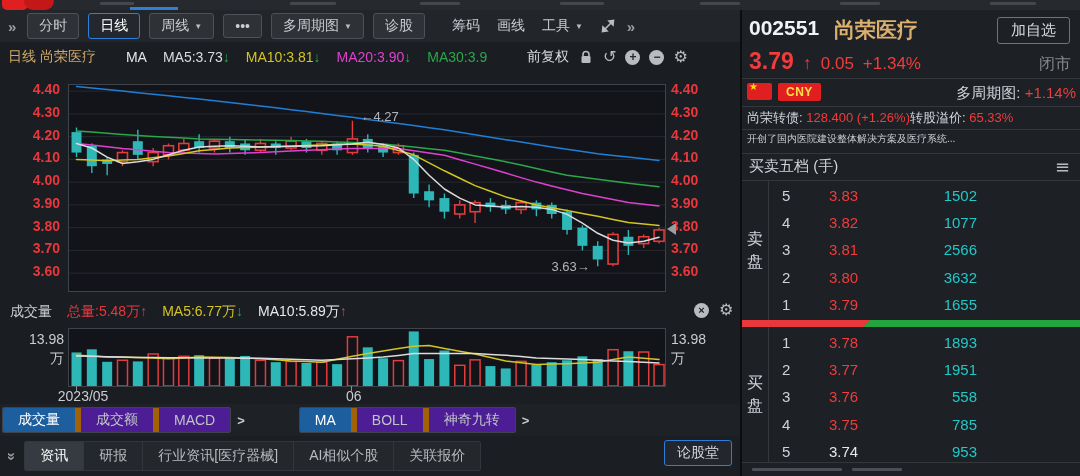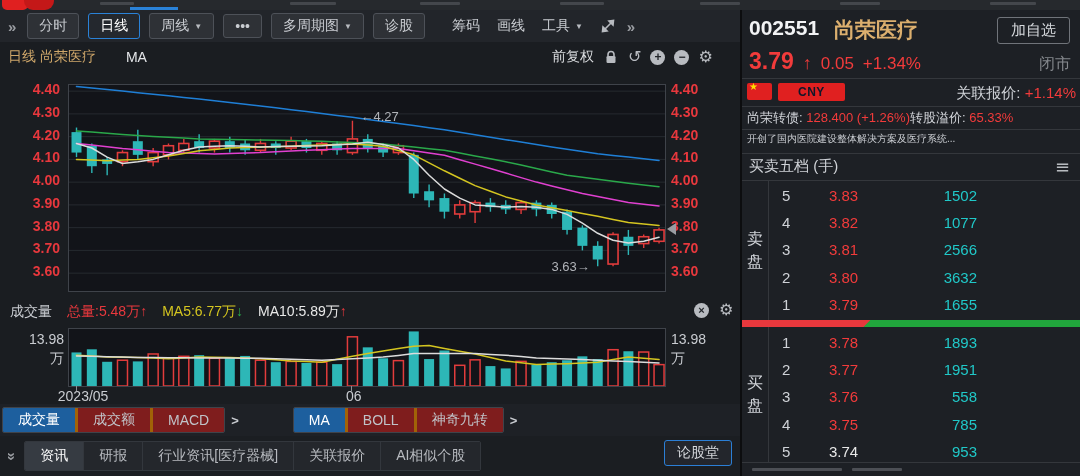--- a/index.html
+++ b/index.html
@@ -21,21 +21,21 @@
   .tbtn.box.active{border-color:#2a82d8;color:#fff;background:#24282e;}
   .tbtn.plain{padding:3px 4px;}
   .caret{font-size:8px;color:#b8bbc0;}
   .icon-expand{margin-left:4px;cursor:pointer;}
   
   .legend{position:absolute;left:0;top:42px;width:740px;height:30px;display:flex;align-items:center;
           gap:16px;padding-left:8px;box-sizing:border-box;font-size:14px;}
   .stock-tan{color:#cfa76a;}
   .arr-dn{color:#2aa84a;font-weight:bold;}
   .arr-up{color:#e8383d;font-weight:bold;}
-  .adjust-group{position:absolute;left:552px;top:42px;height:30px;display:flex;align-items:center;gap:9px;}
+  .adjust-group{position:absolute;left:527px;top:42px;height:30px;display:flex;align-items:center;gap:9px;}
   .mini-ic{width:16px;height:16px;display:inline-flex;align-items:center;justify-content:center;cursor:pointer;}
   .circ{width:15px;height:15px;border-radius:50%;background:#b8bbc0;color:#22252a;font-size:12px;font-weight:bold;
         display:inline-flex;align-items:center;justify-content:center;line-height:1;cursor:pointer;}
   .char-ic{color:#b8bbc0;font-size:16px;line-height:1;cursor:pointer;font-family:"DejaVu Sans",sans-serif;}
   
   .plot{position:absolute;background:#121419;border:1px solid #3f434a;box-sizing:border-box;}
   #main-plot{left:68px;top:84px;width:598px;height:208px;}
   #vol-plot{left:68px;top:328px;width:598px;height:59px;}
   .ylab{position:absolute;width:60px;text-align:right;font-size:14px;font-weight:600;color:#e8383d;}
   .ylab.right{text-align:left;}
@@ -44,21 +44,21 @@
           border-right:9px solid #9a9da2;}
   .xtick{position:absolute;width:1px;height:5px;background:#8b8e93;}
   
   .vol-header{position:absolute;left:0;top:298px;width:740px;height:28px;display:flex;align-items:center;
               gap:15px;padding-left:10px;box-sizing:border-box;font-size:14px;}
   .vh-icons{position:absolute;left:694px;top:302px;display:flex;gap:10px;align-items:center;}
   
   .ind-row{position:absolute;left:0;top:404px;width:740px;height:32px;background:#1e2126;display:flex;align-items:center;}
   .tabgrp{display:flex;border:1px solid #3f434a;border-radius:2px;overflow:hidden;height:24px;}
   .tabgrp .t{padding:0 15px;display:flex;align-items:center;font-size:14px;color:#c0c3c8;cursor:pointer;
-             border-left:3px solid #a16207;background:#7f1d1d;white-space:nowrap;}
+             border-left:6px solid #a16207;background:#4c1d95;white-space:nowrap;}
   .tabgrp .t:first-child{border-left:none;}
   .tabgrp .t.active{background:#1d5f9e;color:#fff;}
   .ind-arrow{color:#c8cbd0;font-weight:bold;font-size:13px;padding:0 6px;cursor:pointer;}
   .manage-btn{position:absolute;right:5px;top:3px;border:1px solid #4d5158;border-radius:3px;background:#2a2d33;
               color:#c9ccd1;font-size:14px;padding:3px 12px;cursor:pointer;}
   
   .bot-row{position:absolute;left:0;top:436px;width:740px;height:40px;background:#1b1e22;display:flex;align-items:center;}
   .collapse-ic{color:#9a9da2;font-size:15px;font-weight:bold;transform:rotate(90deg);display:inline-block;
                margin:0 8px 0 8px;cursor:pointer;}
   .bstrip{display:flex;height:28px;border:1px solid #33373d;border-radius:2px;overflow:hidden;}
@@ -76,22 +76,22 @@
   .sname{position:absolute;left:92px;top:6px;font-size:21px;font-weight:bold;color:#dcaf6e;}
   .addwatch{position:absolute;right:10px;top:7px;border:1px solid #70747a;border-radius:3px;color:#d6d9dd;
             font-size:15px;padding:3px 13px;background:transparent;cursor:pointer;}
   .price-row{position:absolute;left:7px;top:38px;display:flex;align-items:baseline;gap:9px;color:#f23b3b;}
   .big-price{font-size:23px;font-weight:bold;}
   .up-arrow{font-size:18px;font-weight:bold;}
   .chg{font-size:17px;}
   .mkt-status{position:absolute;right:9px;top:44px;font-size:16px;color:#85888d;}
   .flag{position:absolute;left:5px;top:73px;width:25px;height:17px;background:#e02020;border-radius:2px;}
   .flag .star{position:absolute;left:2px;top:-2px;color:#ffde00;font-size:10px;}
-  .cny{position:absolute;left:36px;top:73px;background:#e02020;color:#0f172a;font-size:12px;font-weight:bold;
-       padding:2px 20px;border-radius:2px;letter-spacing:.5px;}
+  .cny{position:absolute;left:36px;top:73px;background:#e02020;color:#fde047;font-size:12px;font-weight:bold;
+       padding:2px 8px;border-radius:2px;letter-spacing:.5px;}
   .industry{position:absolute;right:4px;top:74px;font-size:15px;color:#d0d3d8;}
   .industry b{color:#f23b3b;font-weight:normal;}
   .bond-row{position:absolute;left:5px;top:99px;font-size:13px;color:#d0d3d8;white-space:nowrap;}
   .bond-row .red{color:#f23b3b;}
   .news-row{position:absolute;left:5px;top:122px;width:328px;font-size:10px;color:#c9ccd1;white-space:nowrap;
             overflow:hidden;text-overflow:ellipsis;cursor:pointer;}
   .book-head{position:absolute;left:7px;top:147px;font-size:15px;color:#d0d3d8;}
   .burger{position:absolute;right:10px;top:146px;color:#b8bbc0;font-size:18px;cursor:pointer;font-family:"DejaVu Sans",sans-serif;}
   .side-col{position:absolute;left:0;width:27px;border-right:1px solid #34373c;box-sizing:border-box;
             display:flex;flex-direction:column;align-items:center;justify-content:center;gap:2px;
@@ -148,20 +148,26 @@
       </svg>
     </span>
     <span class="chev">»</span>
   </div>
 
   <div class="legend">
     <span class="stock-tan">
       <span>日线</span>&nbsp;<span>尚荣医疗</span>
     </span>
     <span style="color:#e4e6e9;margin-left:14px;">MA</span>
+    <span style="display:flex;gap:16px;align-items:center;">
+        <span style="color: rgb(220, 220, 220); white-space: nowrap;">MA5:3.73<span class="arr-dn">↓</span></span>
+        <span style="color: rgb(212, 197, 32); white-space: nowrap;">MA10:3.81<span class="arr-dn">↓</span></span>
+        <span style="color: rgb(224, 64, 208); white-space: nowrap;">MA20:3.90<span class="arr-dn">↓</span></span>
+        <span style="color: rgb(42, 168, 74); white-space: nowrap;">MA30:3.9</span>
+      </span>
   </div>
   <div class="adjust-group">
     <span style="color:#dcdee1;font-size:14px;cursor:pointer;">前复权</span>
     <span class="mini-ic">
       <svg width="14" height="15" viewBox="0 0 14 15">
         <path d="M4 6 V4.5 a3 3 0 0 1 6 0 V6" fill="none" stroke="#b8bbc0" stroke-width="1.6"></path>
         <rect x="2.5" y="6" width="9" height="7" rx="1.2" fill="#b8bbc0"></rect>
       </svg>
     </span>
     <span class="char-ic">↺</span>
@@ -377,22 +383,22 @@
       </span>
     <span class="ind-arrow">&gt;</span>
   </div>
 
   <div class="bot-row">
     <span class="collapse-ic">»</span>
     <span class="bstrip">
         <span class="t active">资讯</span>
         <span class="t">研报</span>
         <span class="t">行业资讯[医疗器械]</span>
+        <span class="t">AI相似个股</span>
         <span class="t">关联报价</span>
-        <span class="t">AI相似个股</span>
       </span>
     <span class="forum-btn">论股堂</span>
   </div>
 
   <div class="vdiv"></div>
   <div class="panel">
     <span class="code">002551</span>
     <span class="sname">尚荣医疗</span>
     <span class="addwatch">加自选</span>
     <div class="price-row">
@@ -401,21 +407,21 @@
       <span class="chg">0.05</span>
       <span class="chg">+1.34%</span>
     </div>
     <span class="mkt-status">闭市</span>
     <div class="hr" style="top:68px;"></div>
     <span class="flag">
         <span class="star">★</span>
       </span>
     <span class="cny">CNY</span>
     <span class="industry">
-      <span>关联报价:</span> <b>+1.14%</b>
+      <span>多周期图:</span> <b>+1.14%</b>
     </span>
     <div class="hr" style="top:96px;"></div>
     <div class="bond-row">
       <span>尚荣转债:</span>
       <span class="red">128.400 (+1.26%)</span><span>转股溢价:</span>
       <span class="red">65.33%</span>
     </div>
     <div class="hr" style="top:119px;"></div>
     <div class="news-row">开创了国内医院建设整体解决方案及医疗系统...</div>
     <div class="hr" style="top:143px;"></div>

